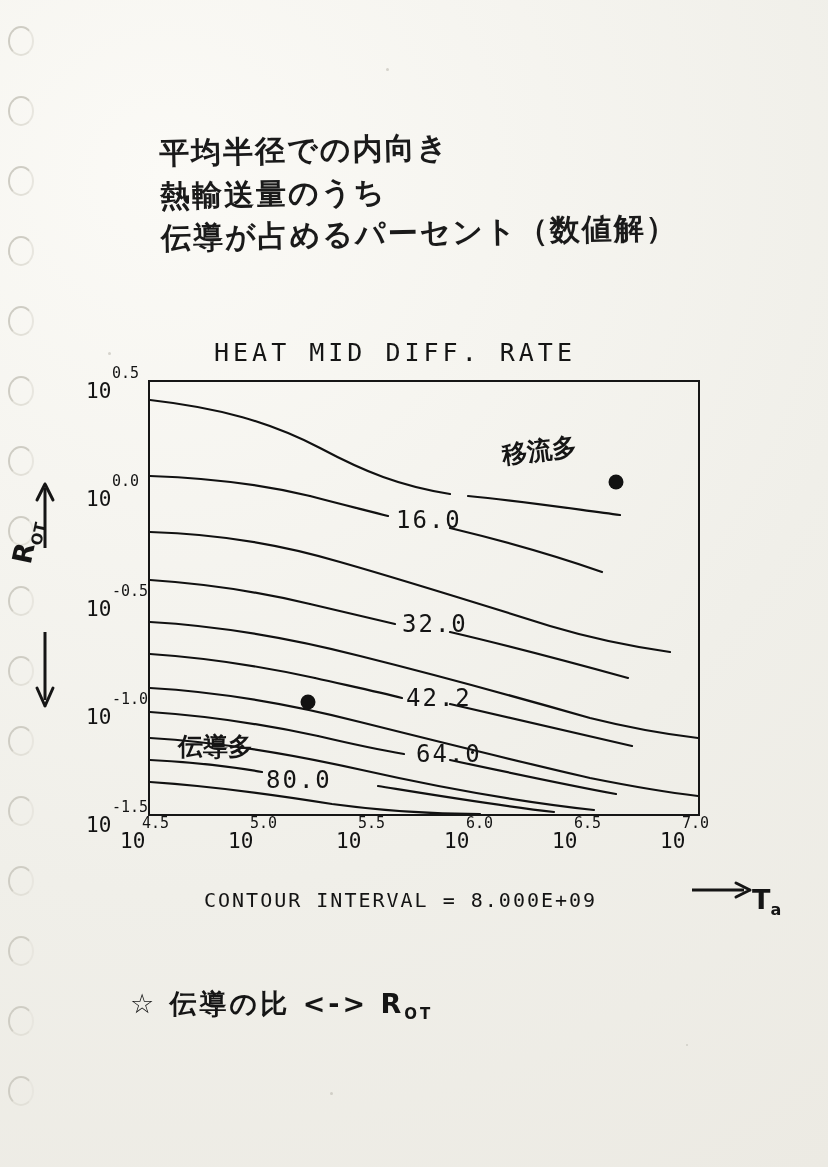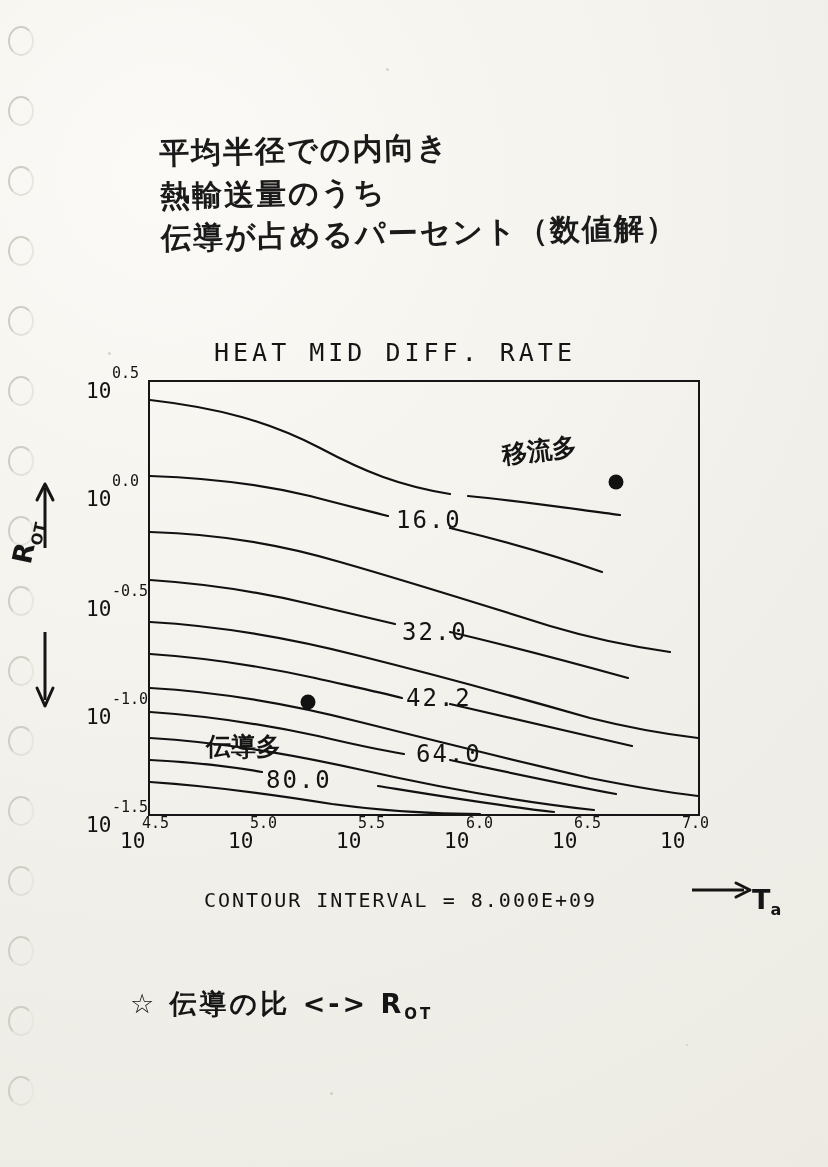--- a/index.html
+++ b/index.html
@@ -190,27 +190,27 @@
         <path d="M228,404 C290,414 350,424 404,430"></path>
 
         <path d="M0,400 C60,404 120,412 182,422 C240,430 290,432 330,432"></path>
       </g>
 
       <circle cx="466" cy="100" r="7.5" fill="#121212"></circle>
       <circle cx="158" cy="320" r="7.5" fill="#121212"></circle>
     </svg>
 
     <div class="clabel" style="left:246px;top:124px;">16.0</div>
-    <div class="clabel" style="left:252px;top:236px;">32.0</div>
+    <div class="clabel" style="left:252px;top:228px;">32.0</div>
     <div class="clabel" style="left:256px;top:302px;">42.2</div>
     <div class="clabel" style="left:258px;top:358px;margin-left:8px;">64.0</div>
     <div class="clabel" style="left:116px;top:384px;">80.0</div>
 
     <div class="ann" style="left:352px;top:52px;font-size:25px;transform:rotate(-7deg);">移流多</div>
-    <div class="ann" style="left:28px;top:348px;font-size:25px;margin-left:28px;">伝導多</div>
+    <div class="ann" style="left:28px;top:348px;font-size:25px;">伝導多</div>
   </div>
 
   <div class="yt-wrap" style="left:0px;top:34px;width:56px;">
     <span class="yt-exp">0.5</span>
     <span class="yt-base">10</span>
   </div>
   <div class="yt-wrap" style="left:0px;top:142px;width:56px;">
     <span class="yt-exp">0.0</span>
     <span class="yt-base">10</span>
   </div>

